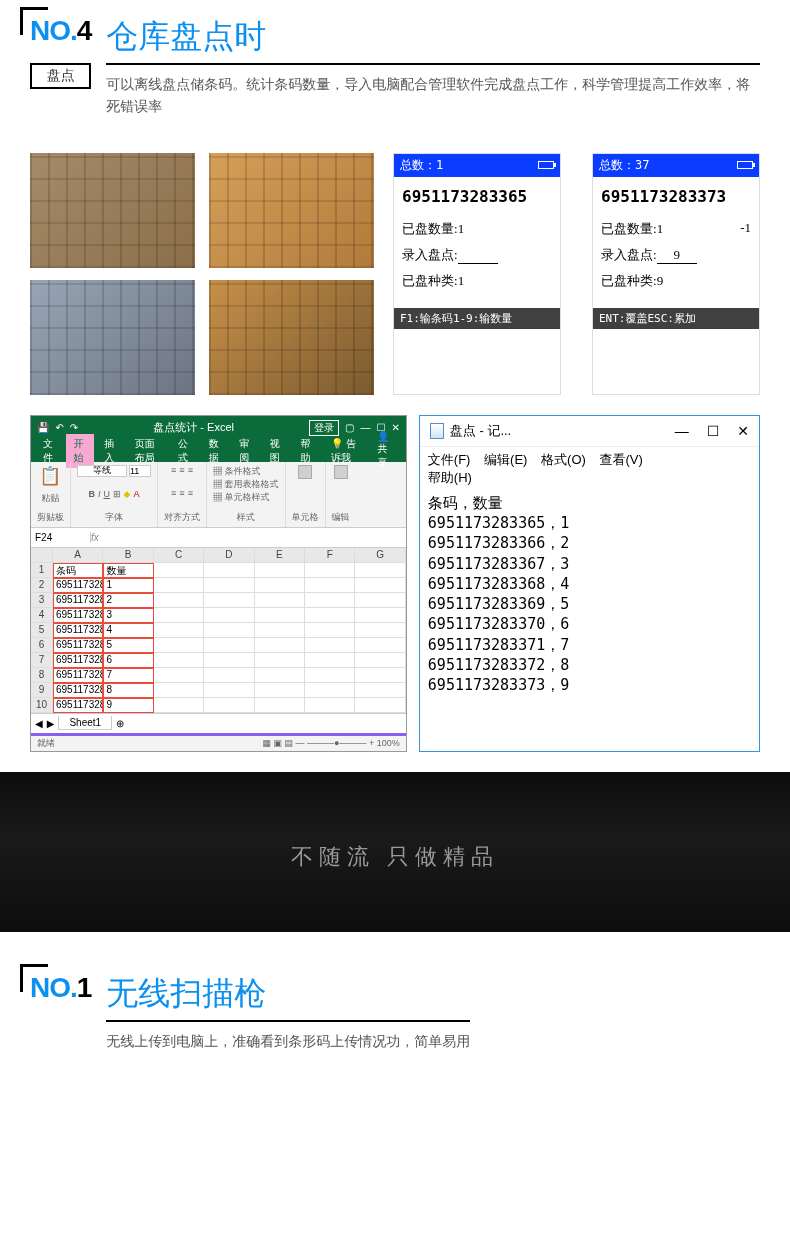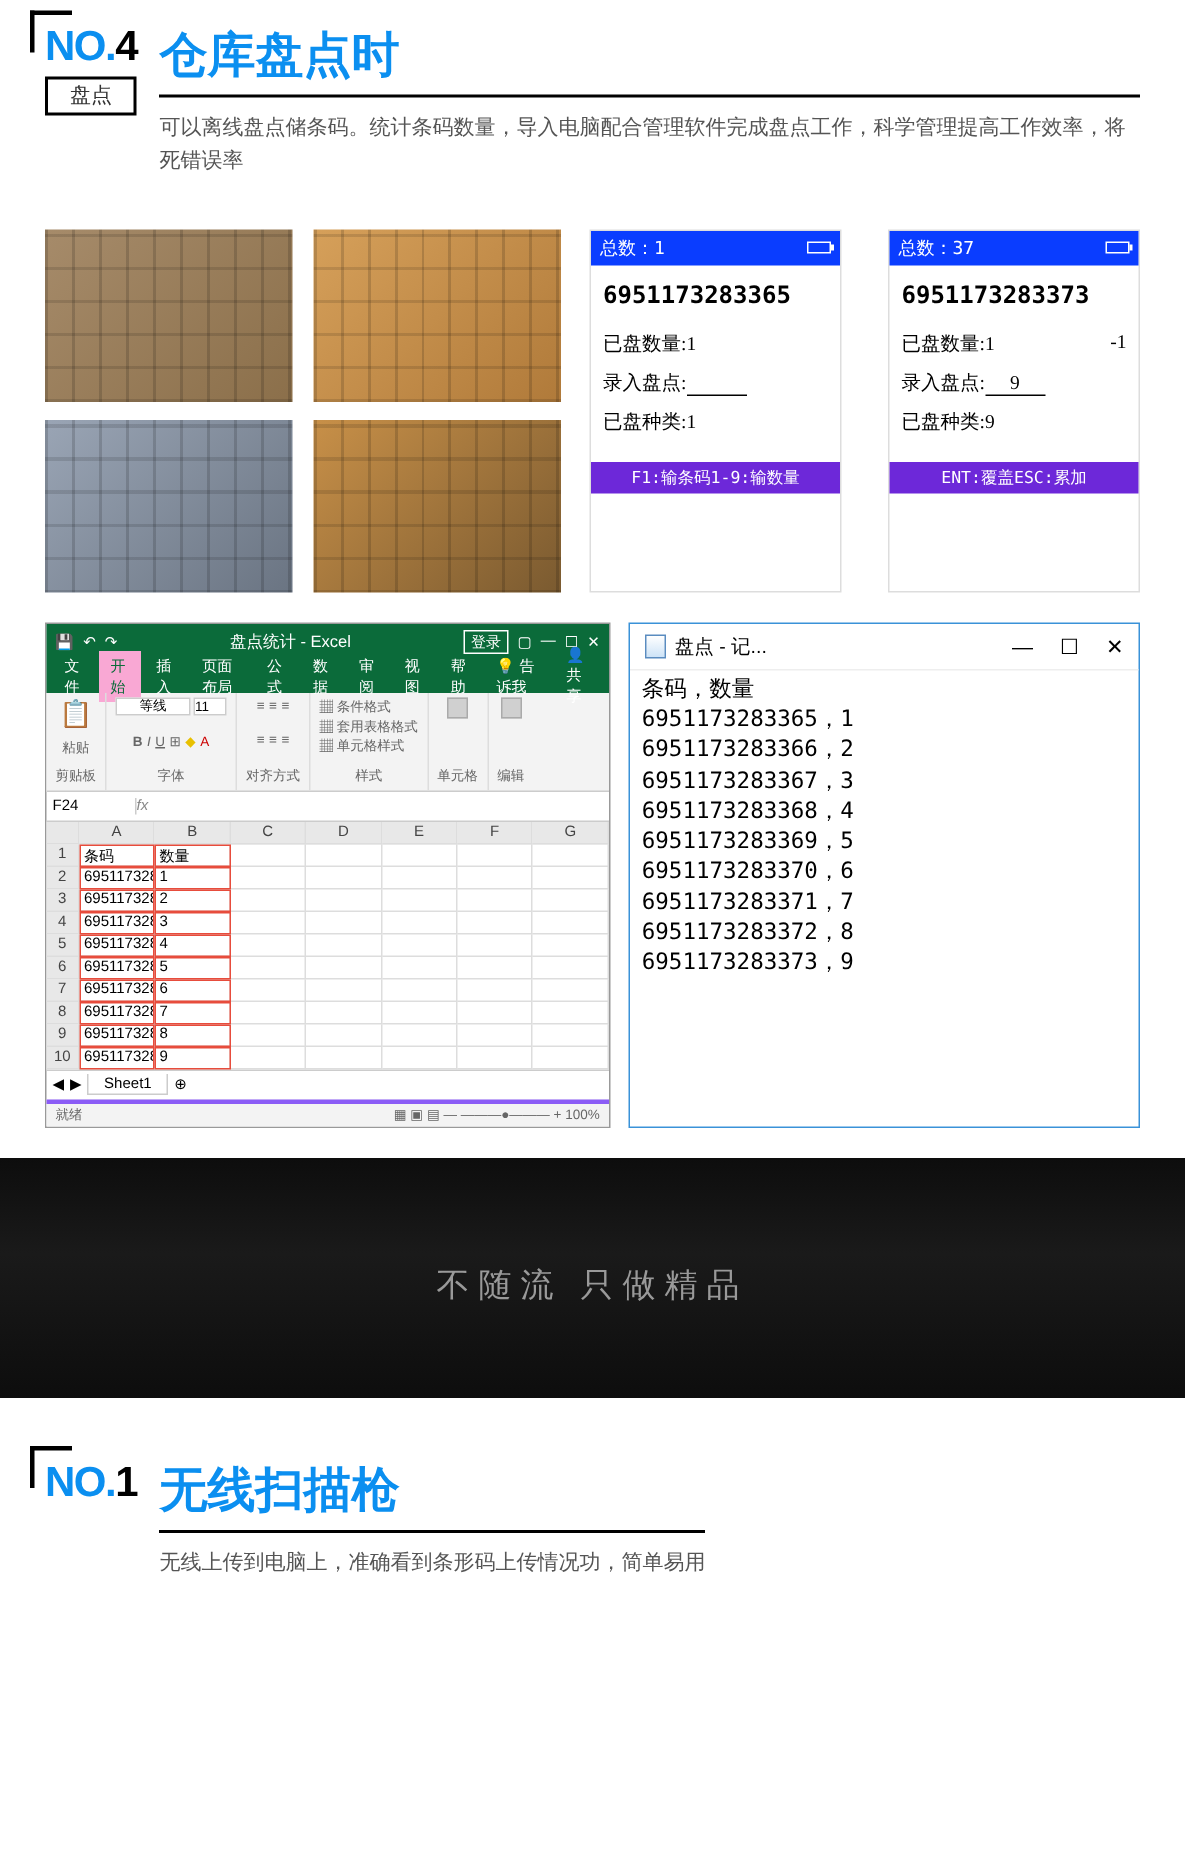--- a/index.html
+++ b/index.html
@@ -1,42 +1,42 @@
 <!DOCTYPE html>
 <html><head>
 <meta charset="utf-8">
 <style>
 *{margin:0;padding:0;box-sizing:border-box}
 body{font-family:"Microsoft YaHei",Arial,sans-serif;width:790px;background:#fff}
 .section-header{display:flex;align-items:flex-start;padding:15px 30px;gap:15px}
 .no-badge{position:relative}
 .no-text{font-size:28px;font-weight:900;color:#0b8ff0;letter-spacing:-1px}
 .no-num{color:#000}
-.no-sub{border:2px solid #000;padding:2px 12px;font-size:14px;text-align:center;margin-top:4px;color:#333}
+.no-sub{border:2px solid #000;padding:2px 12px;font-size:14px;text-align:center;margin-top:16px;color:#333}
 .corner-bracket{position:absolute;width:28px;height:28px;border:3px solid #000}
 .cb-tl{top:-8px;left:-10px;border-right:none;border-bottom:none}
-.header-text h2{font-size:32px;color:#0b8ff0;font-weight:bold;margin-bottom:4px}
+.header-text h2{font-size:32px;color:#0b8ff0;font-weight:normal;margin-bottom:4px}
 .header-text .hr{height:2px;background:#000;margin-bottom:8px}
 .header-text p{font-size:14px;color:#555;line-height:1.6}
 .mid{display:flex;padding:20px 30px;gap:18px}
 .photo-grid{display:grid;grid-template-columns:1fr 1fr;gap:12px;width:345px}
 .wh-photo{width:165px;height:115px;background:linear-gradient(135deg,#a68b6a,#8b6f4a);position:relative;overflow:hidden}
 .wh-photo::before{content:"";position:absolute;inset:0;background:repeating-linear-gradient(90deg,rgba(0,0,0,0.15) 0 2px,transparent 2px 18px),repeating-linear-gradient(0deg,rgba(0,0,0,0.12) 0 2px,transparent 2px 22px)}
 .wh-photo.p2{background:linear-gradient(135deg,#d6a05a,#b07a3a)}
 .wh-photo.p3{background:linear-gradient(135deg,#9aa5b5,#6a7482)}
 .wh-photo.p4{background:linear-gradient(135deg,#c89048,#7a5a30)}
 .device-col{flex:1;display:flex;gap:31px}
 .device-screen{flex:1;border:1px solid #ddd;background:#fff;font-family:SimSun,monospace}
 .ds-header{background:#0a3dff;color:#fff;font-size:12px;padding:3px 6px;display:flex;justify-content:space-between;align-items:center}
 .ds-batt{width:16px;height:8px;border:1px solid #fff;position:relative}
 .ds-batt::after{content:"";position:absolute;right:-3px;top:1px;width:2px;height:4px;background:#fff}
 .ds-body{padding:10px 8px;font-size:13px;color:#000}
 .ds-barcode{font-family:monospace;font-size:16px;font-weight:bold;margin-bottom:14px}
 .ds-row{margin:8px 0;font-family:SimSun}
-.ds-footer{background:#6d28d9;color:#fff;font-size:11px;padding:3px 6px;display:flex;justify-content:center}
+.ds-footer{background:#404040;color:#fff;font-size:11px;padding:3px 6px;display:flex;justify-content:flex-start}
 .apps-row{display:flex;padding:0 30px 20px;gap:12px}
 .excel-win{flex:1.05;border:1px solid #999;background:#fff;font-size:10px}
 .excel-titlebar{background:#0b6b3a;color:#fff;height:24px;display:flex;align-items:center;padding:0 6px;gap:6px}
 .excel-title{flex:1;text-align:center;font-size:11px}
 .excel-ribbon-tabs{background:#0b6b3a;display:flex;align-items:center;height:22px;padding:0 4px;gap:2px}
 .rtab{color:#fff;padding:3px 8px;font-size:10px}
 .rtab.active{background:#f9a8d4;color:#0b6b3a}
 .rtab-right{margin-left:auto;display:flex;gap:4px}
 .excel-ribbon{background:#f3f3f3;height:66px;display:flex;border-bottom:1px solid #ccc}
 .ribbon-group{border-right:1px solid #ddd;padding:3px 6px;display:flex;flex-direction:column;justify-content:space-between;align-items:center;font-size:9px;color:#666}
@@ -328,20 +328,27 @@
   <div class="notepad-win">
     <div class="np-titlebar">
       <div class="np-icon"></div>
       <div class="np-title">盘点 - 记...</div>
       <div class="np-btns">
         <span>—</span>
         <span>☐</span>
         <span>✕</span>
       </div>
     </div>
+    <div class="np-menu">
+      <span>文件(F)</span>
+      <span>编辑(E)</span>
+      <span>格式(O)</span>
+      <span>查看(V)</span><br>
+      <span>帮助(H)</span>
+    </div>
     <div class="np-body" id="np-body" style="white-space: pre;">条码，数量
 6951173283365，1
 6951173283366，2
 6951173283367，3
 6951173283368，4
 6951173283369，5
 6951173283370，6
 6951173283371，7
 6951173283372，8
 6951173283373，9</div>

